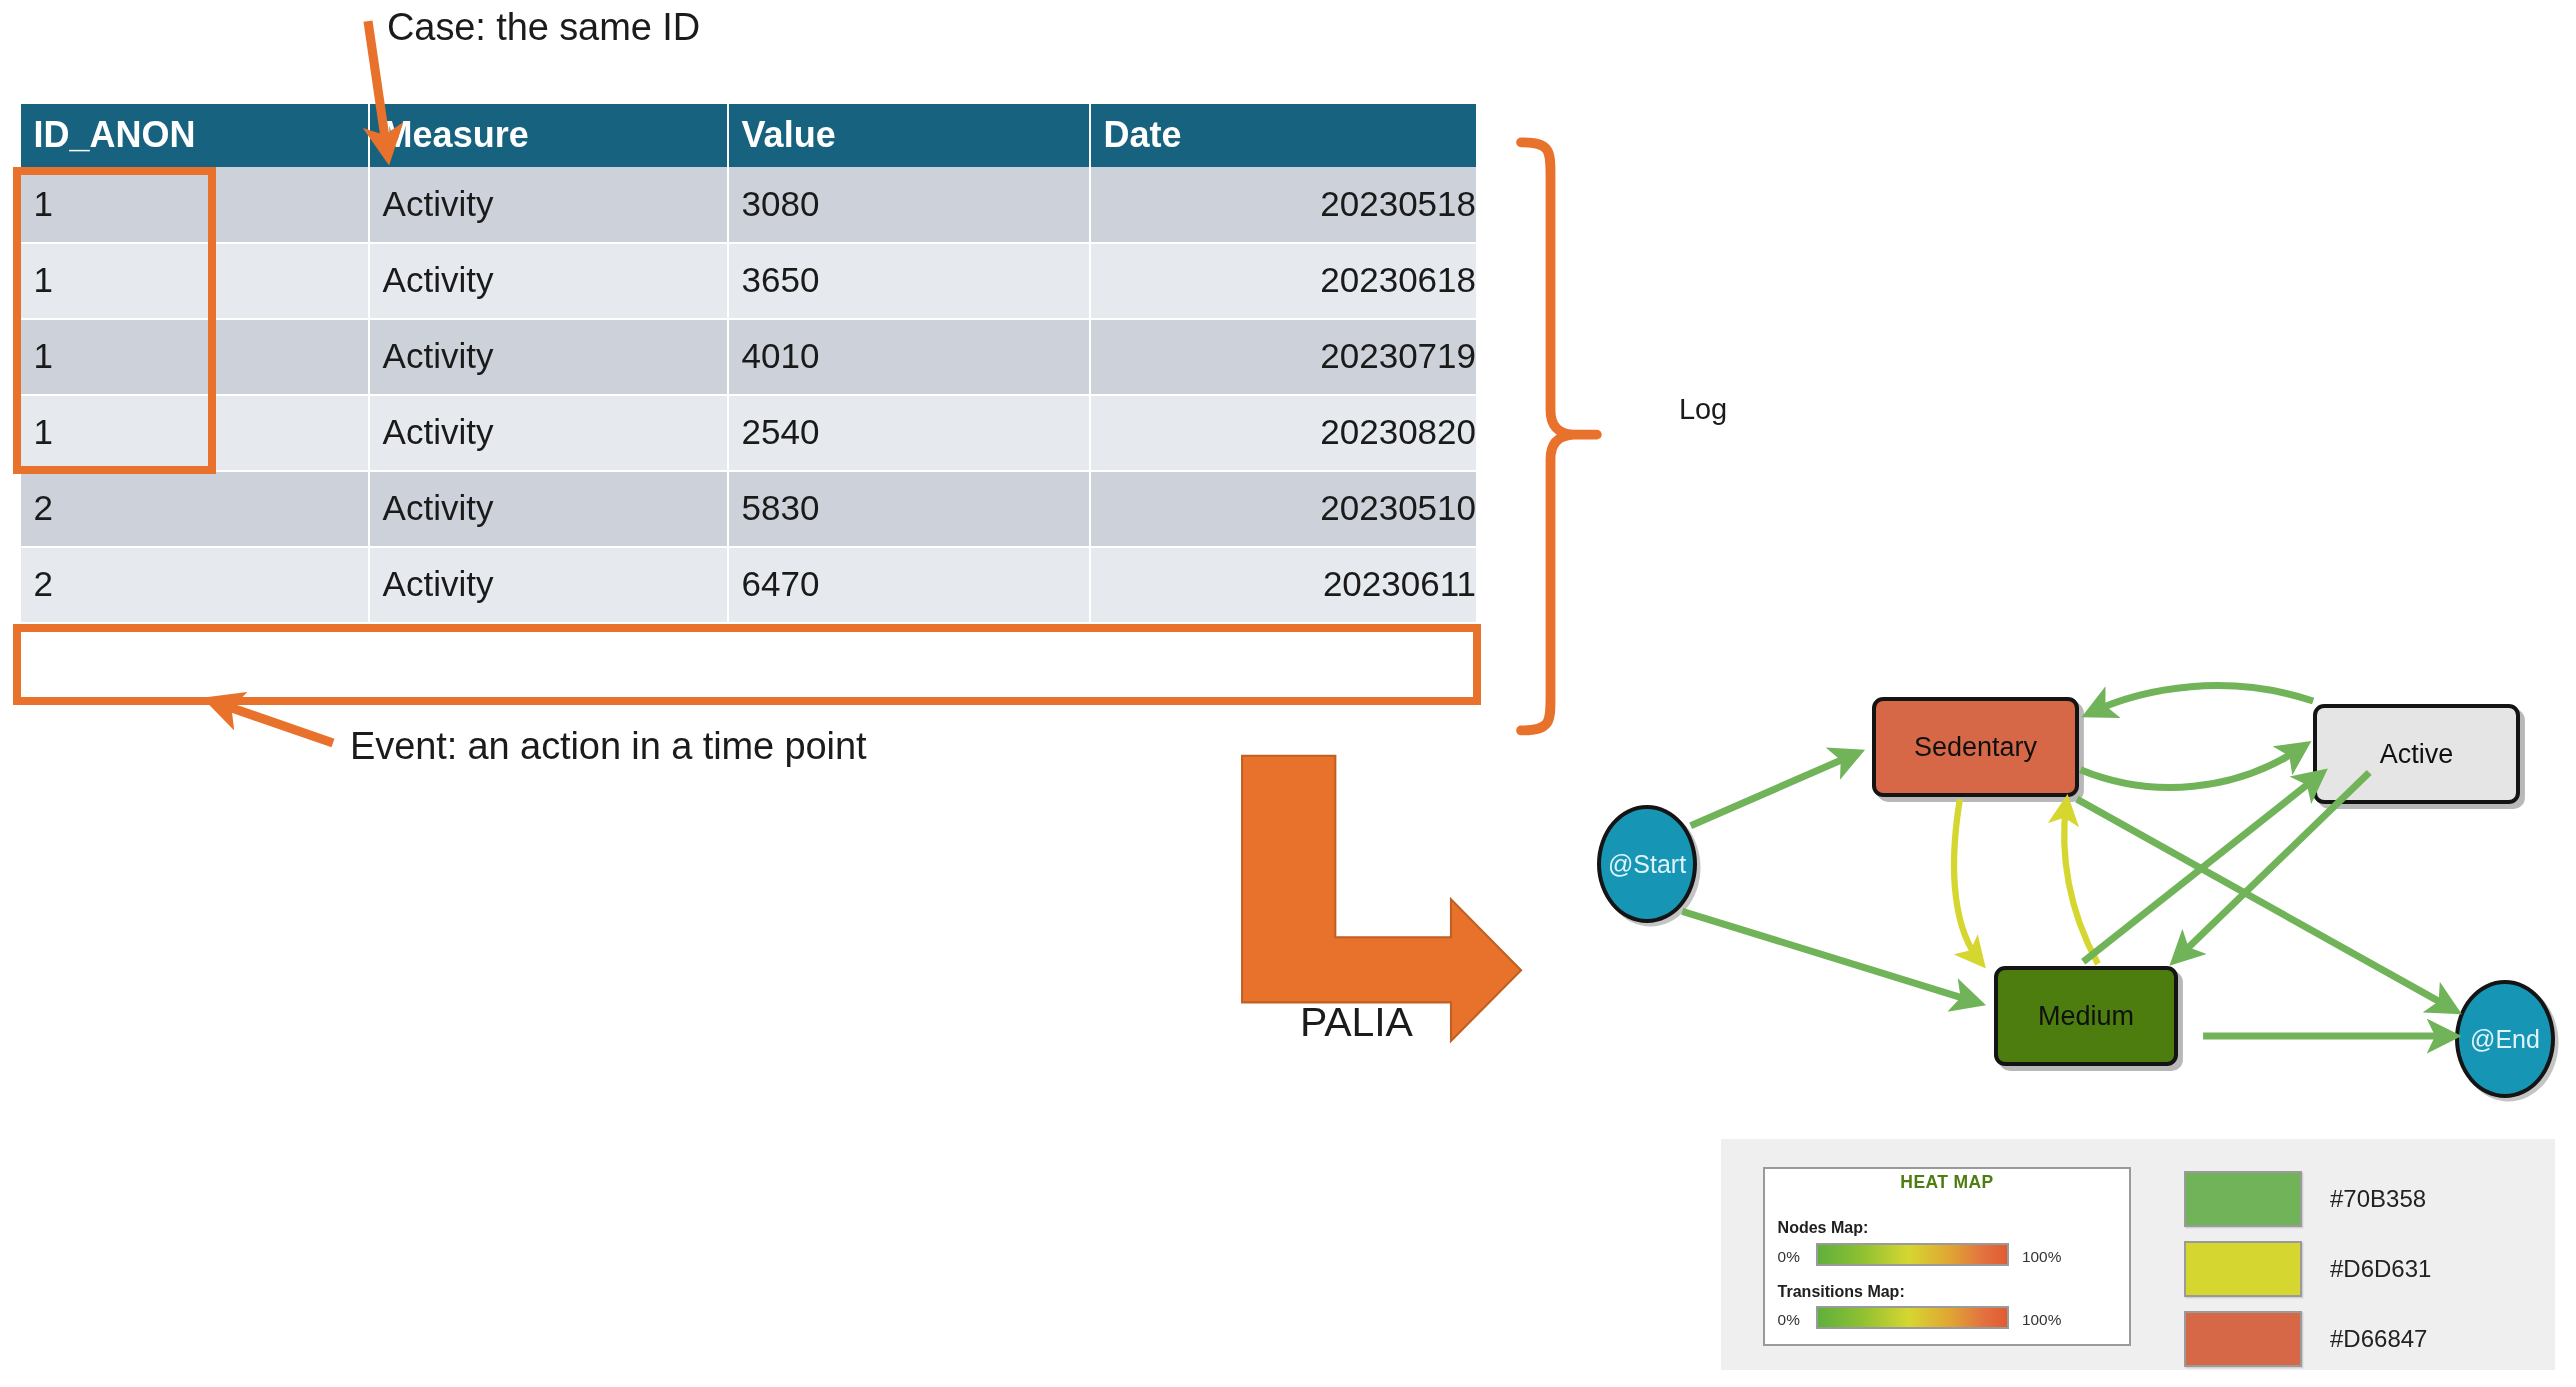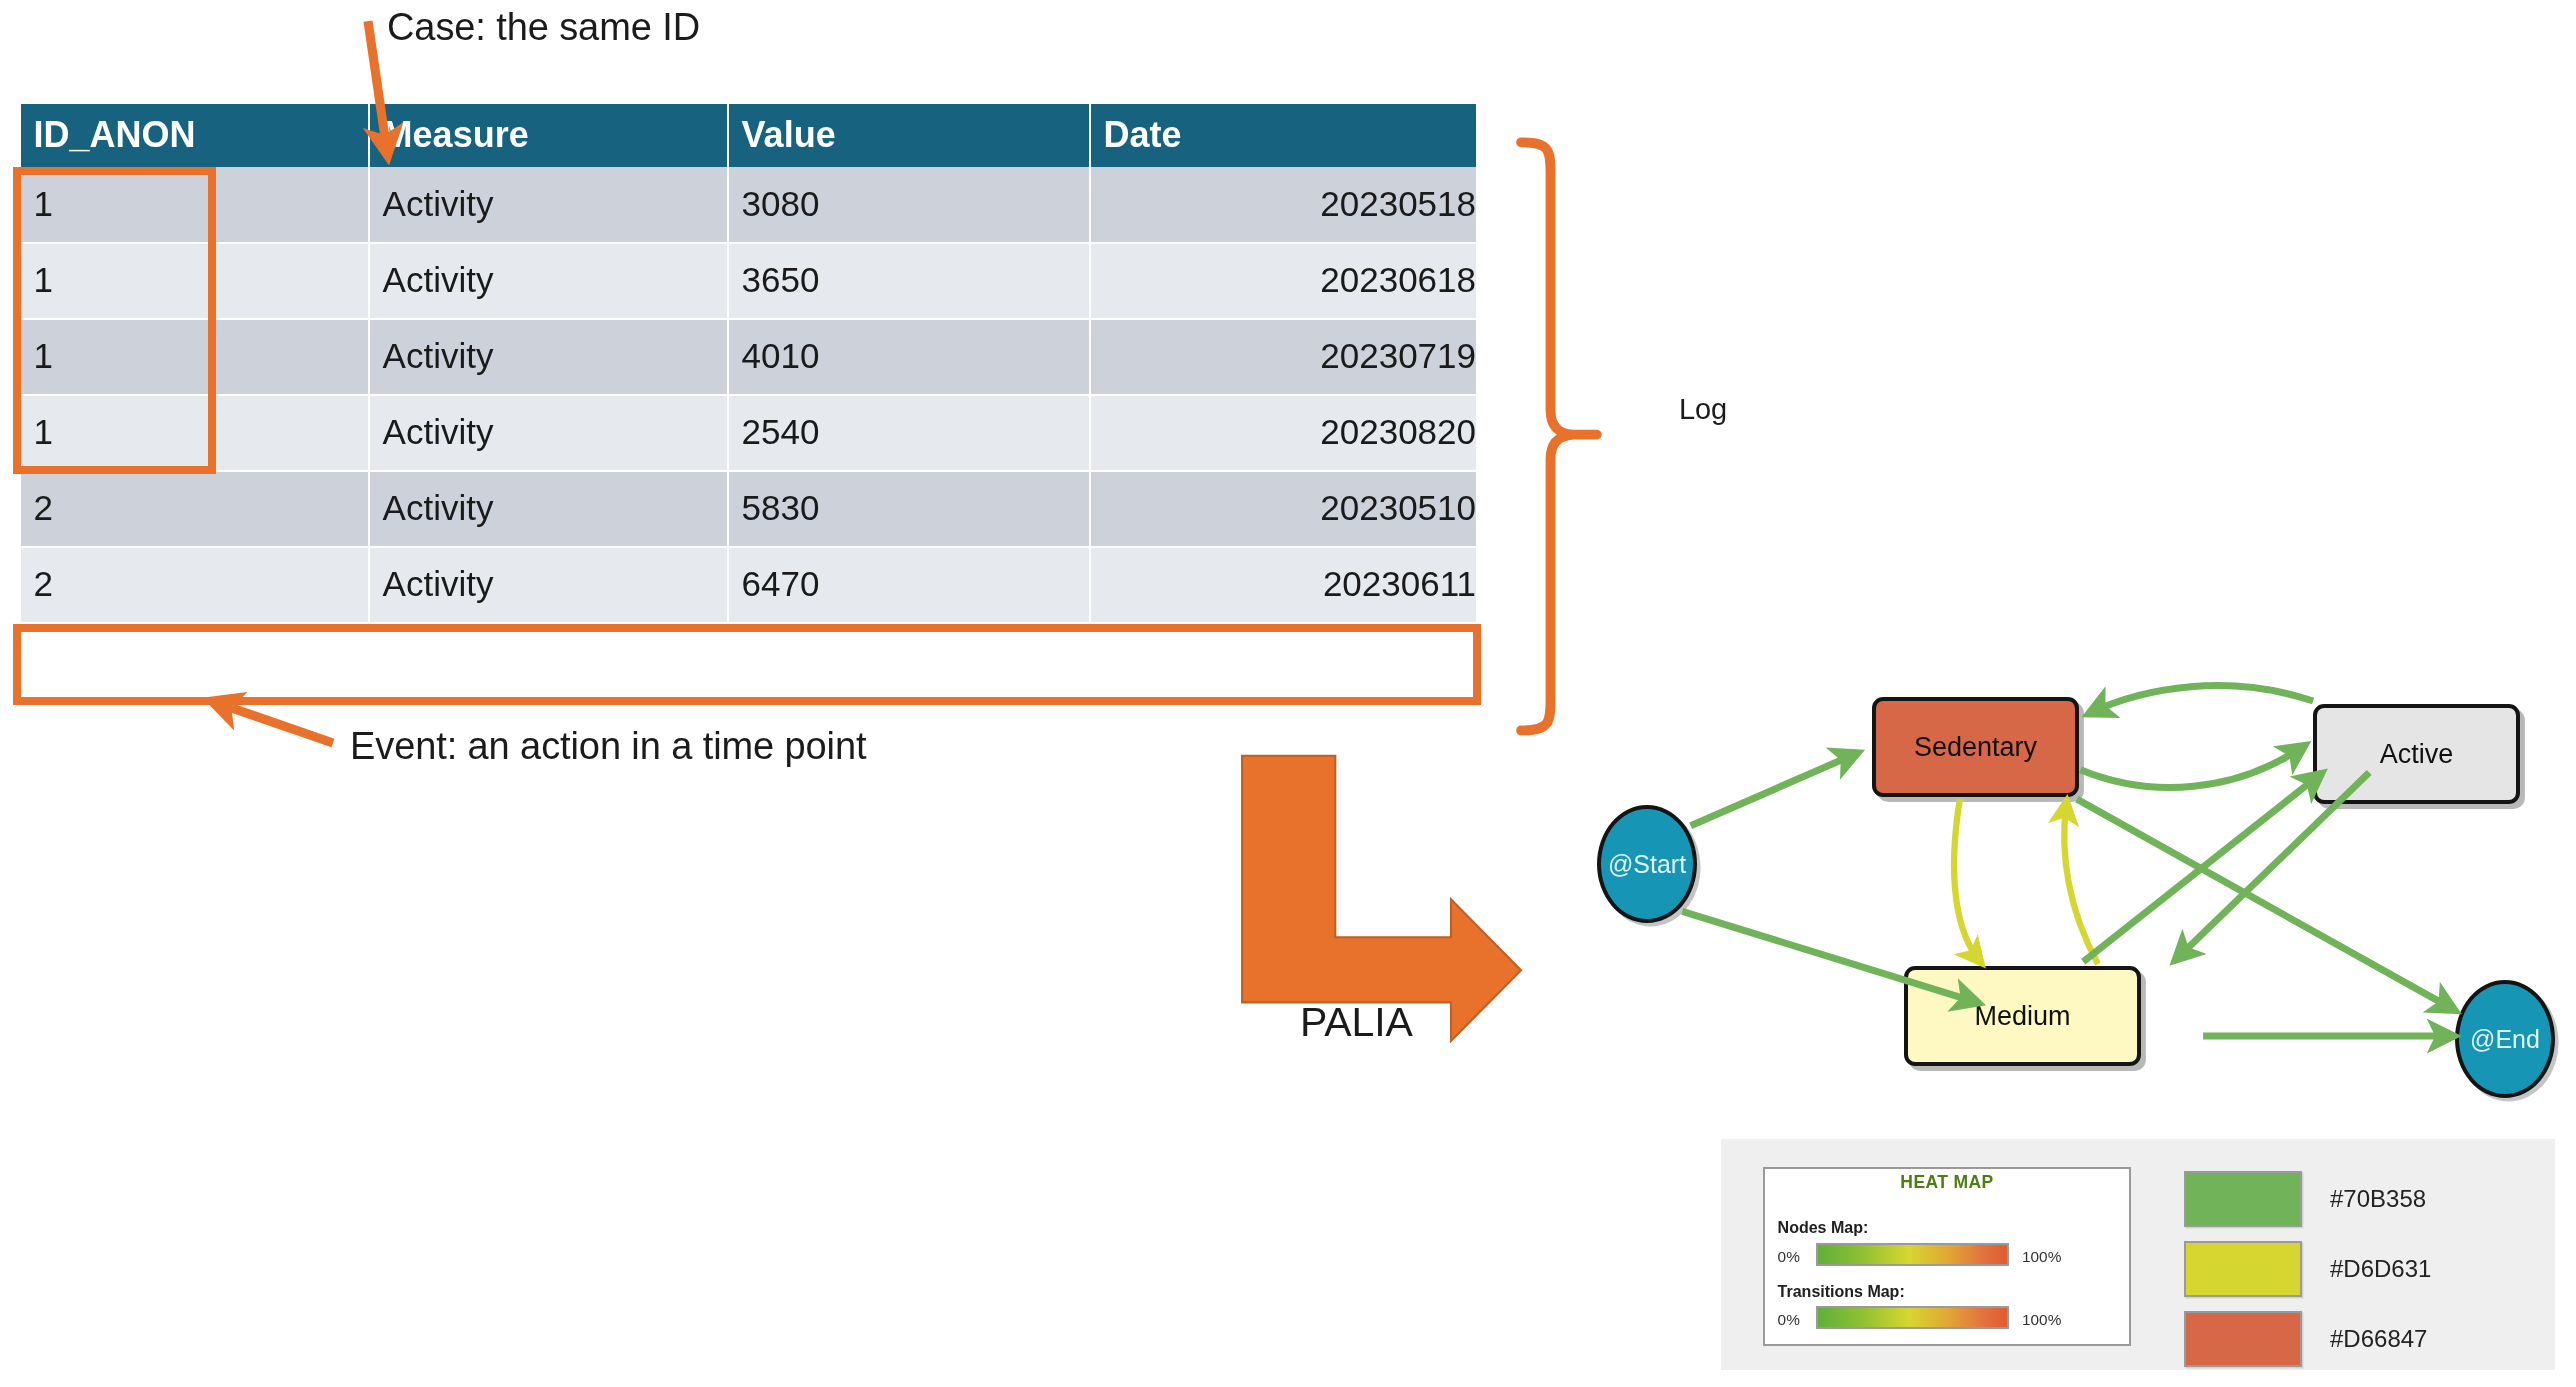--- a/index.html
+++ b/index.html
@@ -83,21 +83,21 @@
   }
   .gell{
     border:4.9px solid #141414;
     border-radius:50%;
     color:#DFF4FA;
     font-size:25px;
     box-shadow:3.5px 3.5px 0 rgba(20,20,20,0.25);
   }
   #node-sedentary{left:1872px;top:697px;width:207px;height:100px;background:#D66847;}
   #node-active{left:2313px;top:671px;width:207px;height:100px;background:#e5e5e5;margin-top:33px;}
-  #node-medium{left:1904px;top:966px;width:237px;height:100px;background:#fef9c3;}
+  #node-medium{left:1994px;top:966px;width:184px;height:100px;background:#4d7c0f;}
   #node-start{left:1597px;top:805px;width:100px;height:118px;background:#1795B5;}
   #node-end{left:2455px;top:980px;width:100px;height:118px;background:#1795B5;}
 
   
   #legend-panel{
     left:1721px;top:1139px;width:834px;height:231px;
     background:#EFEFEF;
   }
   #heatmap-card{
     position:absolute;left:42px;top:28px;width:364px;height:175px;

